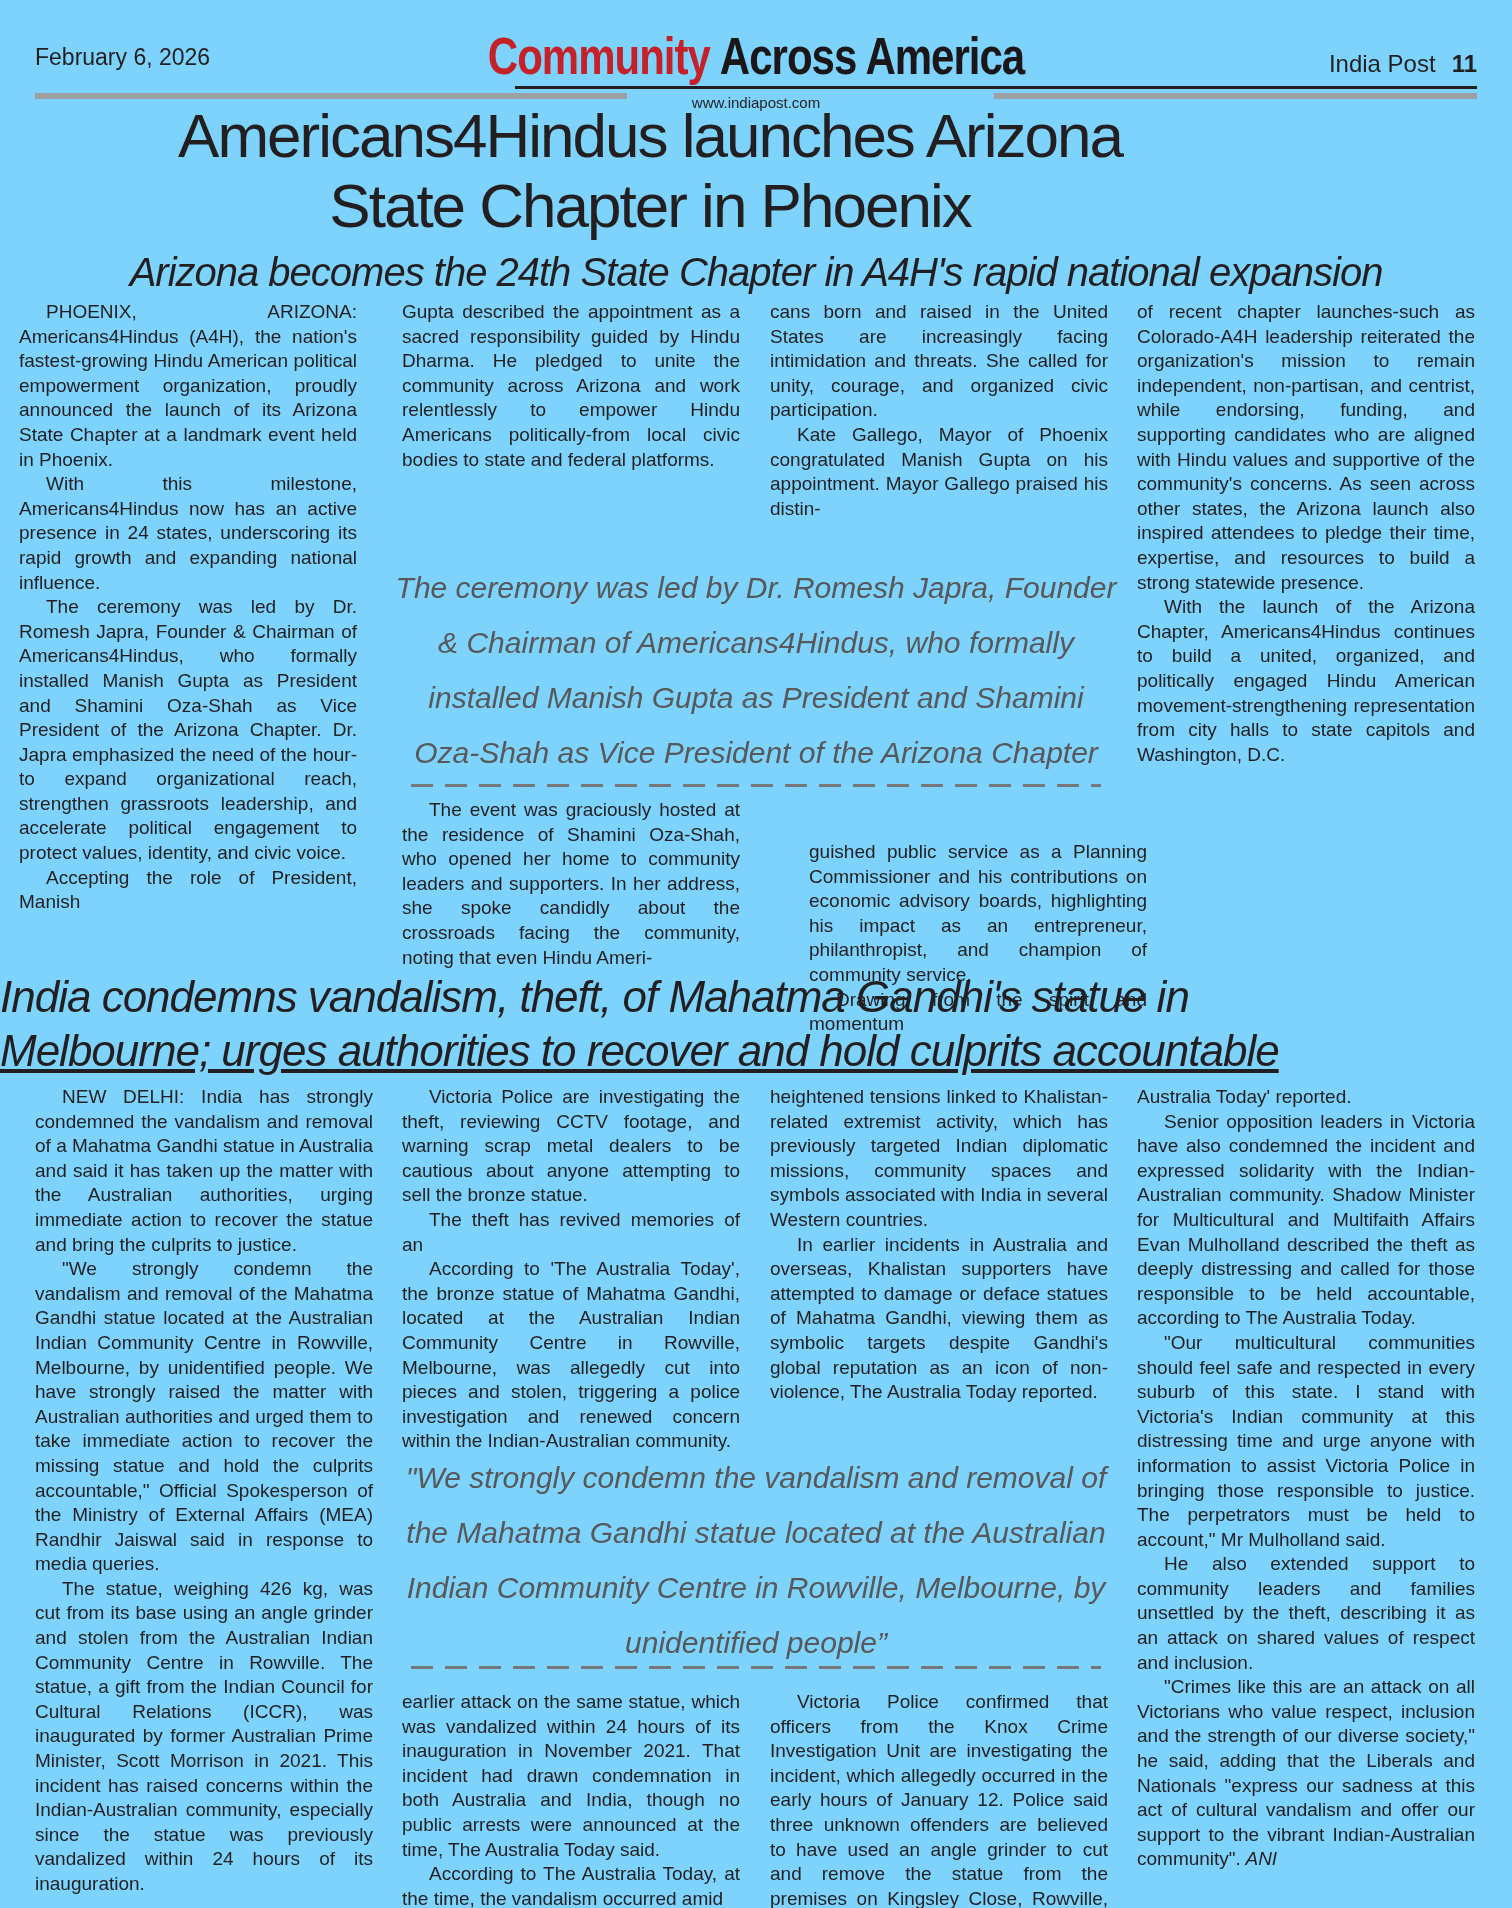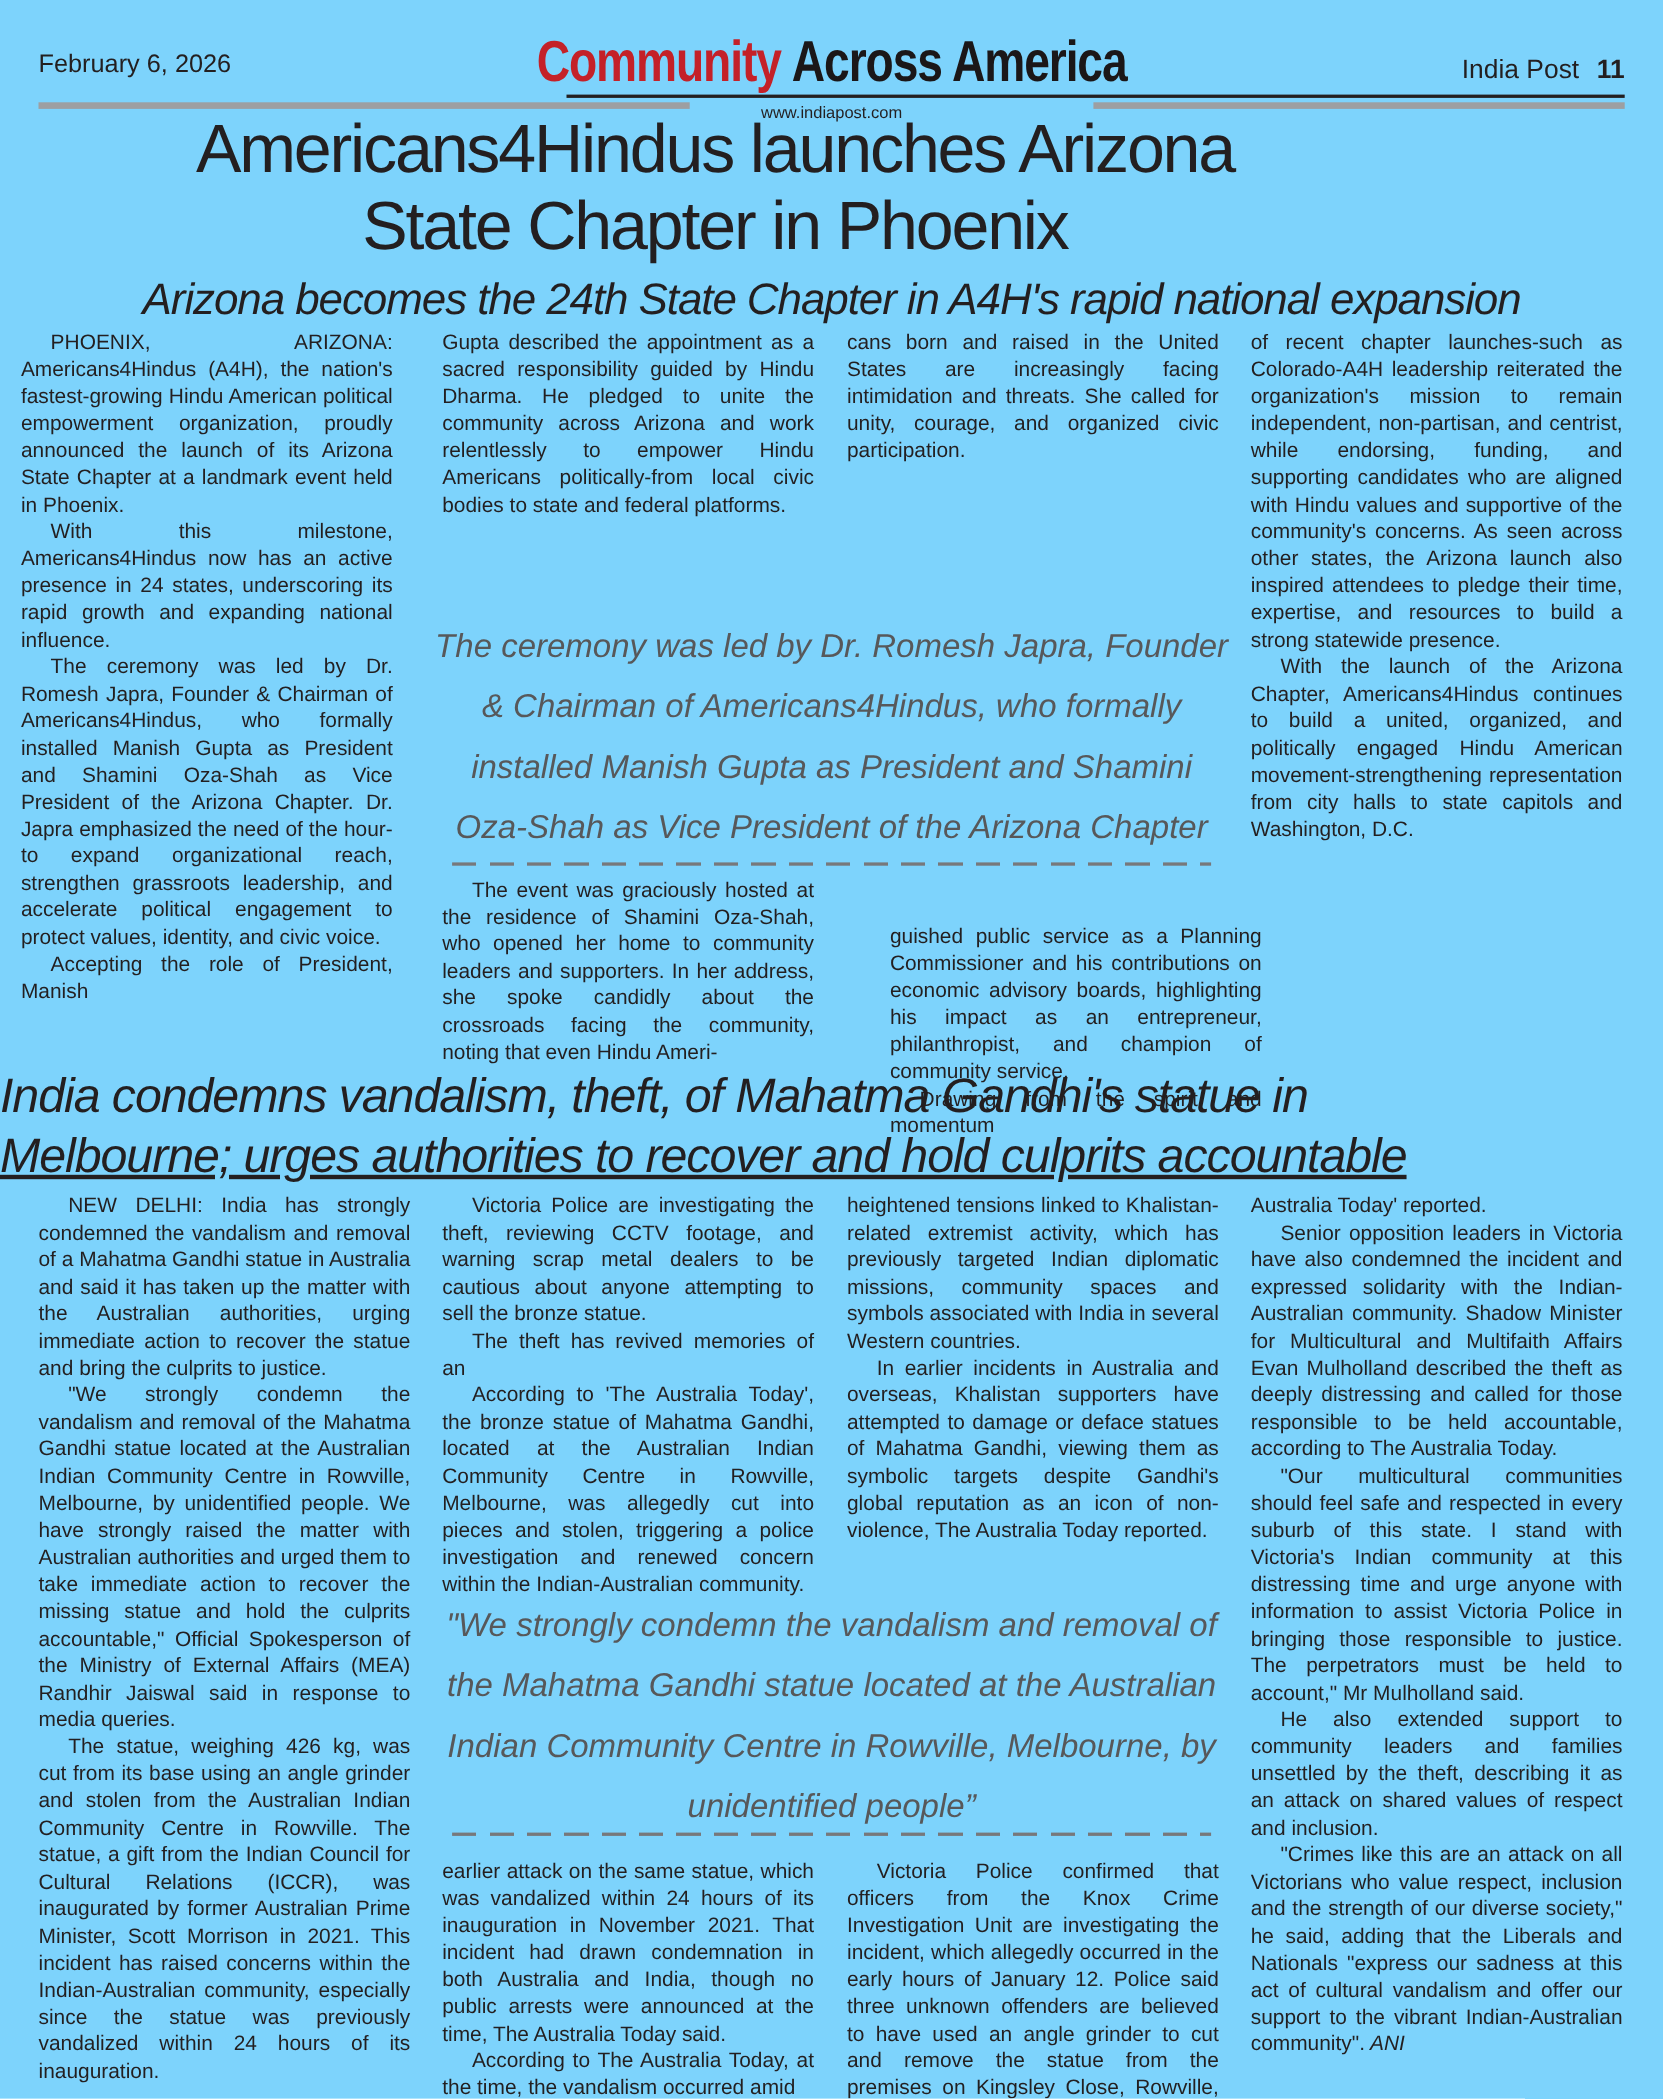--- a/index.html
+++ b/index.html
@@ -80,20 +80,21 @@
       <p class="para">PHOENIX, ARIZONA: Americans4Hindus (A4H), the nation's fastest-growing Hindu American political empowerment organization, proudly announced the launch of its Arizona State Chapter at a landmark event held in Phoenix.</p>
       <p class="para">With this milestone, Americans4Hindus now has an active presence in 24 states, underscoring its rapid growth and expanding national influence.</p>
       <p class="para">The ceremony was led by Dr. Romesh Japra, Founder &amp; Chairman of Americans4Hindus, who formally installed Manish Gupta as President and Shamini Oza-Shah as Vice President of the Arizona Chapter. Dr. Japra emphasized the need of the hour-to expand organizational reach, strengthen grassroots leadership, and accelerate political engagement to protect values, identity, and civic voice.</p>
       <p class="para">Accepting the role of President, Manish</p>
     </div>
   <div class="col" id="a1c2a">
       <p class="para noindent">Gupta described the appointment as a sacred responsibility guided by Hindu Dharma. He pledged to unite the community across Arizona and work relentlessly to empower Hindu Americans politically-from local civic bodies to state and federal platforms.</p>
     </div>
   <div class="col" id="a1c3a">
       <p class="para noindent">cans born and raised in the United States are increasingly facing intimidation and threats. She called for unity, courage, and organized civic participation.</p>
+      <p class="para">Kate Gallego, Mayor of Phoenix congratulated Manish Gupta on his appointment. Mayor Gallego praised his distin-</p>
     </div>
   <div class="col" id="a1c4">
       <p class="para noindent">of recent chapter launches-such as Colorado-A4H leadership reiterated the organization's mission to remain independent, non-partisan, and centrist, while endorsing, funding, and supporting candidates who are aligned with Hindu values and supportive of the community's concerns. As seen across other states, the Arizona launch also inspired attendees to pledge their time, expertise, and resources to build a strong statewide presence.</p>
       <p class="para">With the launch of the Arizona Chapter, Americans4Hindus continues to build a united, organized, and politically engaged Hindu American movement-strengthening representation from city halls to state capitols and Washington, D.C.</p>
     </div>
 
   <div class="pullquote" id="pq1">The ceremony was led by Dr. Romesh Japra, Founder &amp; Chairman of Americans4Hindus, who formally installed Manish Gupta as President and Shamini Oza-Shah as Vice President of the Arizona Chapter</div>
   <div class="dashrule" id="dash1"></div>
 
   <div class="col" id="a1c2b">

